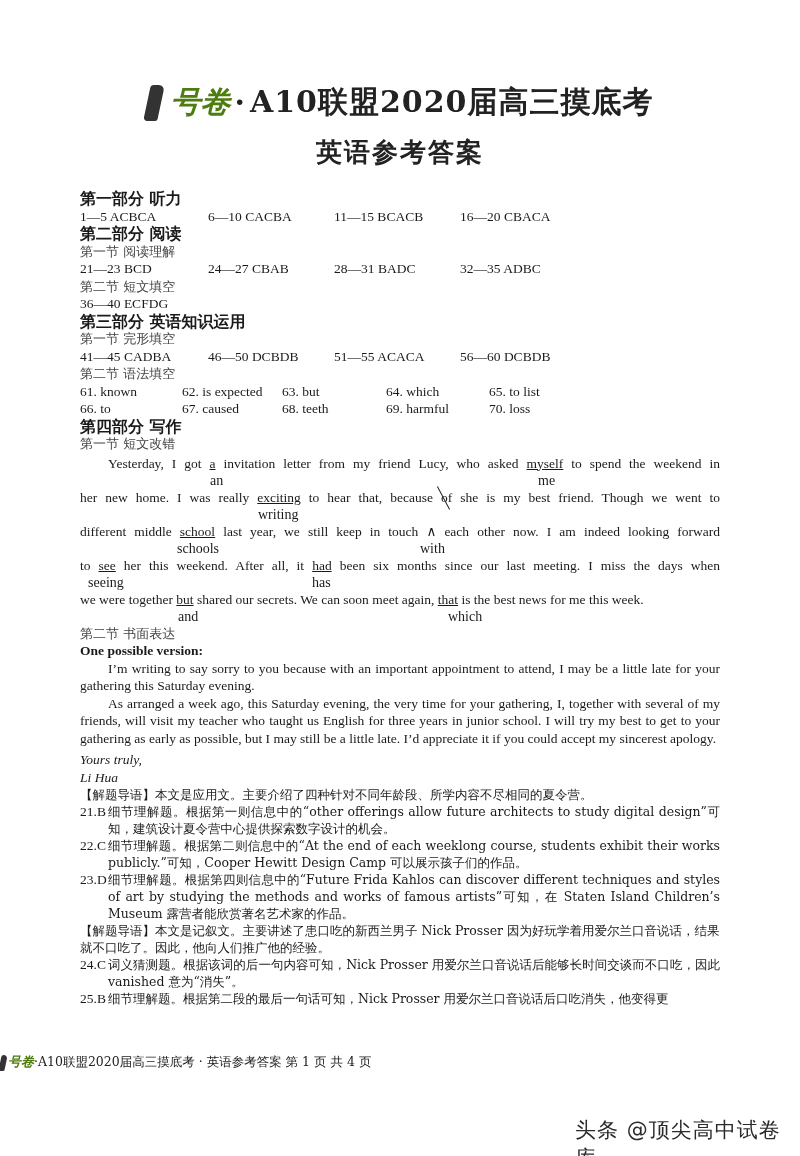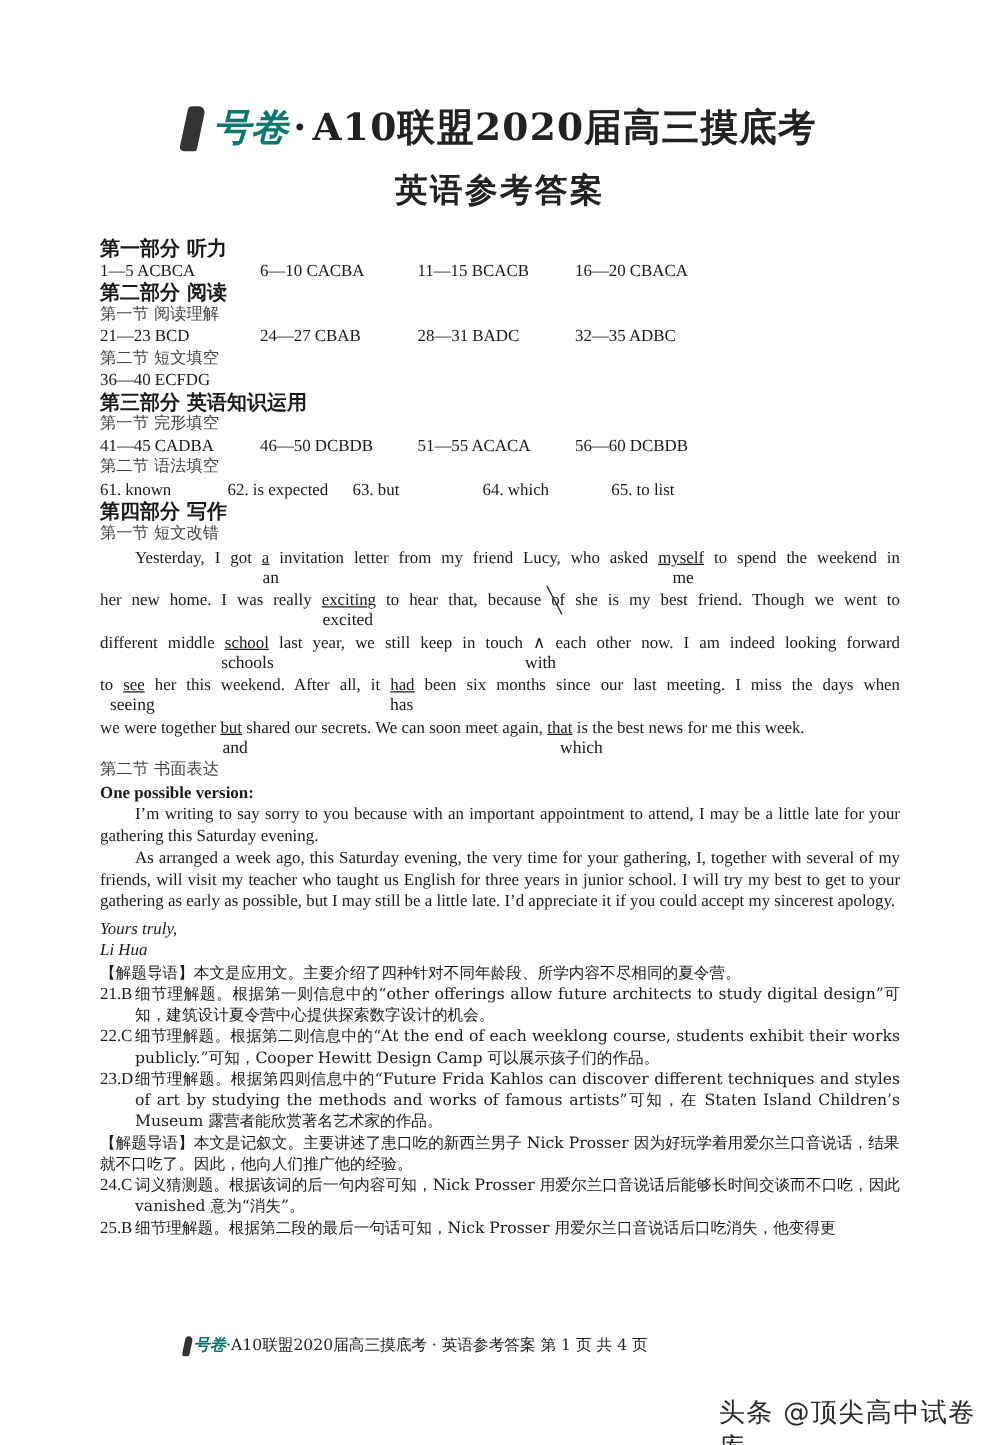--- a/index.html
+++ b/index.html
@@ -3,21 +3,21 @@
 <meta charset="utf-8">
 <style>
   html, body { margin: 0; padding: 0; background: #ffffff; }
   body { width: 800px; height: 1156px; position: relative; overflow: hidden;
          font-family: "Liberation Serif", "DejaVu Serif", serif; color: #1a1a1a; }
   .page { position: absolute; left: 0; top: 0; width: 800px; height: 1156px; }
   .header { position: absolute; top: 82px; left: 0; width: 800px; text-align: center; }
   .title-row { display: flex; align-items: center; justify-content: center; gap: 4px; }
   .brush { display: inline-block; width: 14px; height: 36px; background: #333;
            transform: skewX(-12deg); border-radius: 3px 6px 2px 4px; margin-right: 6px; }
-  .brand { font-family: "DejaVu Serif", serif; font-size: 30px; font-style: italic; font-weight: bold; color: #0f766e; }
+  .brand { font-family: "DejaVu Serif", serif; font-size: 30px; font-style: italic; font-weight: bold; color: #4d7c0f; }
   .main-title { font-family: "DejaVu Serif", serif; font-size: 30px; font-weight: bold; color: #222; letter-spacing: 1px; }
   .sub-title { font-family: Liberation Serif, serif; font-size: 26px; font-weight: bold; margin-top: 12px; letter-spacing: 2px; color: #222;}
   .content { position: absolute; left: 80px; top: 190px; width: 640px; font-size: 13.5px; line-height: 17.5px; }
   .sec { font-family: "DejaVu Sans", sans-serif; font-weight: bold; font-size: 16px; }
   .subsec { font-family: "DejaVu Sans", sans-serif; font-size: 13px; color: #444; }
   .row { display: flex; }
   .row span { display: inline-block; }
   .c1 { width: 128px; } .c2 { width: 126px; } .c3 { width: 126px; } .c4 { width: 126px; }
   .g1 { width: 102px; } .g2 { width: 100px; } .g3 { width: 104px; } .g4 { width: 103px; }
   .corr { margin-top: 2px; }
@@ -31,21 +31,21 @@
   .strike::after { content: ""; position: absolute; left: 2px; top: -4px; width: 1px; height: 26px; background: #222; transform: rotate(-28deg); }
   .essay p { margin: 0; text-align: justify; }
   .essay .indent { text-indent: 28px; }
   .italic { font-style: italic; }
   .sign { text-align: right; font-style: italic; }
   .bold-en { font-weight: bold; }
   .exp { font-family: "DejaVu Serif", serif; font-size: 12.5px; line-height: 17px; }
   .exp .item { display: flex; }
   .exp .num { width: 28px; flex: none; font-family: "Liberation Serif", serif; font-size: 13.5px; }
   .exp .txt { flex: 1; text-align: justify; }
-  .footer { position: absolute; top: 1053px; left: 0; width: 665px; text-align: center; font-family: "DejaVu Serif", serif; font-size: 12.5px; color: #222; margin-top: 14px; }
+  .footer { position: absolute; top: 1053px; left: 0; width: 665px; font-family: "DejaVu Serif", serif; font-size: 12.5px; color: #222; }
   .footer .brush { width: 6px; height: 16px; margin-right: 2px; vertical-align: middle; }
   .footer .brand { font-size: 13px; }
   .watermark { position: absolute; left: 575px; top: 1116px; font-family: "DejaVu Sans", sans-serif; font-size: 21px; color: #2a2a2a; letter-spacing: 1px;
                text-shadow: 0 0 1px #fff; }
 </style>
 </head>
 <body>
 
 <div class="page">
 
@@ -91,33 +91,40 @@
       <span class="c4">56—60 DCBDB</span>
     </div>
     <div class="subsec">第二节  语法填空</div>
     <div class="row">
       <span class="g1">61. known</span>
       <span class="g2">62. is expected</span>
       <span class="g3">63. but</span>
       <span class="g4">64. which</span>
       <span>65. to list</span>
     </div>
+    <div class="row">
+      <span class="g1">66. to</span>
+      <span class="g2">67. caused</span>
+      <span class="g3">68. teeth</span>
+      <span class="g4">69. harmful</span>
+      <span>70. loss</span>
+    </div>
 
     <div class="sec">第四部分  写作</div>
     <div class="subsec">第一节    短文改错</div>
 
     <div class="corr">
       <div class="corr-line first"><span>Yesterday, I got </span><u>a</u><span> invitation letter from my friend Lucy, who asked </span><u>myself</u><span> to spend the weekend in</span></div>
       <div class="fix">
         <span style="left:130px">an</span>
         <span style="left:458px">me</span>
       </div>
       <div class="corr-line"><span>her new home. I was really </span><u>exciting</u><span> to hear that, because </span><span class="strike">of</span><span> she is my best friend. Though we went to</span></div>
       <div class="fix">
-        <span style="left:178px">excited</span>
+        <span style="left:178px">writing</span>
       </div>
       <div class="corr-line"><span>different middle </span><u>school</u><span> last year, we still keep in touch </span><span>∧</span><span> each other now. I am indeed looking forward</span></div>
       <div class="fix">
         <span style="left:97px">schools</span>
         <span style="left:340px">with</span>
       </div>
       <div class="corr-line"><span>to </span><u>see</u><span> her this weekend. After all, it </span><u>had</u><span> been six months since our last meeting. I miss the days when</span></div>
       <div class="fix">
         <span style="left:8px">seeing</span>
         <span style="left:232px">has</span>

